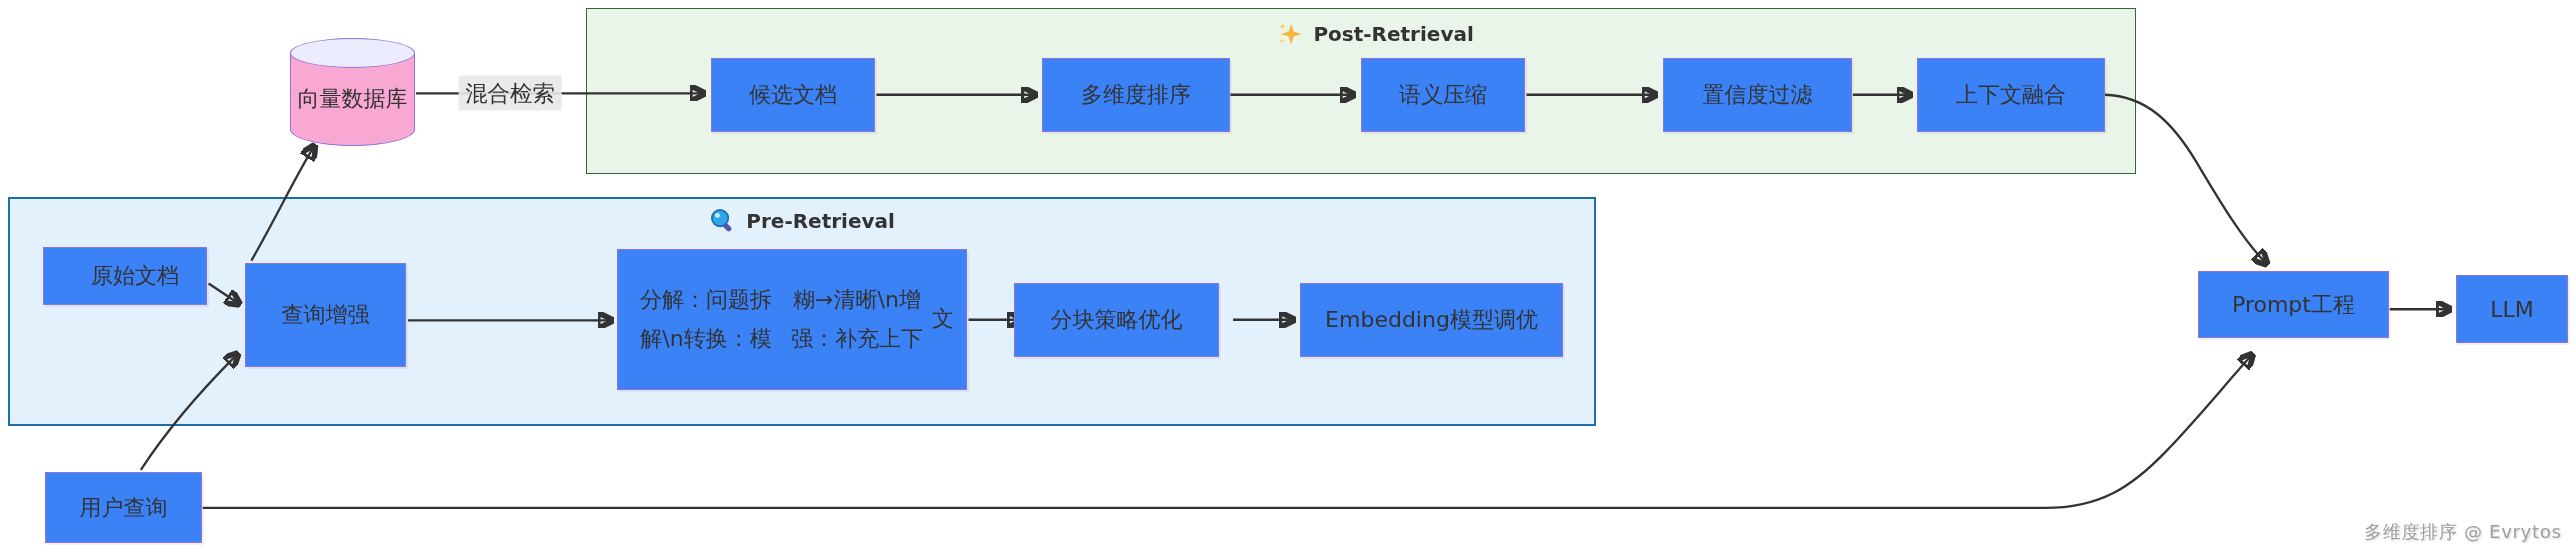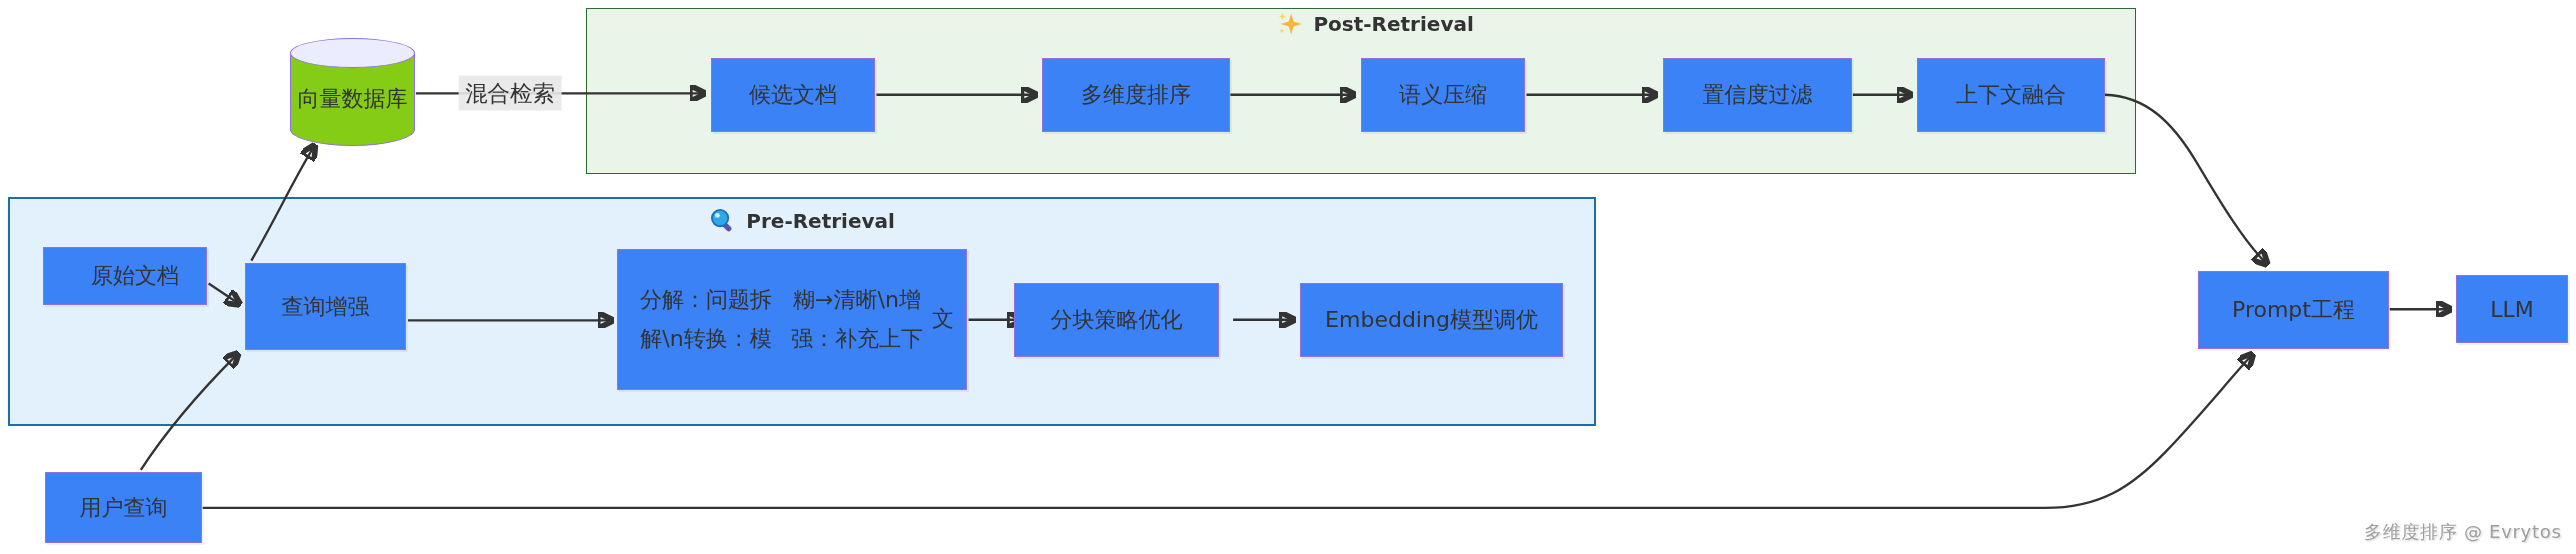--- a/index.html
+++ b/index.html
@@ -4,46 +4,46 @@
 <style>
   html,body{margin:0;padding:0;background:#fff;}
   .canvas{position:relative;width:2576px;height:554px;background:#ffffff;overflow:hidden;
           font-family:"DejaVu Sans","Liberation Sans",sans-serif;color:#333;}
   
   .group{position:absolute;box-sizing:border-box;}
   .group-post{left:586px;top:8px;width:1550px;height:166px;background:#E9F5E9;border:1.6px solid #2B6B2F;}
   .group-pre{left:8px;top:197px;width:1588px;height:229px;background:#E2F1FC;border:2.3px solid #1B6EAA;}
   .group-title{position:absolute;left:0;right:0;display:flex;align-items:center;justify-content:center;
                gap:9.2px;font-size:20px;font-weight:600;color:#333;}
-  .group-post .group-title{top:1px;padding-left:28px;}
+  .group-post .group-title{top:11px;padding-left:28px;}
   .group-pre .group-title{top:8px;}
   .group-title svg{width:28px;height:28px;}
   
   svg.edges{position:absolute;left:0;top:0;width:2576px;height:554px;z-index:2;}
   svg.edges path{fill:none;stroke:#333333;stroke-width:3.5px;}
   
   .node{position:absolute;box-sizing:border-box;background:#3b82f6;border:1.3px solid #9370DB;
         display:flex;align-items:center;justify-content:center;text-align:center;
         font-size:22px;color:#333;z-index:3;box-shadow:2px 2px 0 rgba(0,0,0,0.05);}
   .n-candidate{left:711px;top:58px;width:164px;height:74px;}
   .n-rank{left:1042px;top:58px;width:188px;height:74px;}
   .n-compress{left:1361px;top:58px;width:164px;height:74px;}
   .n-conf{left:1663px;top:58px;width:189px;height:74px;}
   .n-fusion{left:1917px;top:58px;width:188px;height:74px;}
   .n-raw{left:43px;top:247px;width:164px;height:58px;padding-left:20px;}
-  .n-qe{left:245px;top:263px;width:161px;height:87px;}
+  .n-qe{left:245px;top:263px;width:161px;height:104px;}
   .n-decomp{left:617px;top:249px;width:350px;height:141px;flex-direction:row;line-height:1.75;padding:0 12px;}
   .n-chunk{left:1014px;top:283px;width:205px;height:74px;}
   .n-embed{left:1300px;top:283px;width:263px;height:74px;}
   .n-uq{left:45px;top:472px;width:157px;height:71px;}
-  .n-prompt{left:2198px;top:271px;width:191px;height:78px;}
+  .n-prompt{left:2198px;top:271px;width:191px;height:67px;}
   .n-llm{left:2456px;top:275px;width:112px;height:68px;}
   
   .cyl-body{position:absolute;left:290px;top:53px;width:125px;height:93px;box-sizing:border-box;
-            background:#84cc16;border:1.3px solid #9370DB;border-top:none;
+            background:#f9a8d4;border:1.3px solid #9370DB;border-top:none;
             border-radius:0 0 63px 63px / 0 0 17px 17px;display:flex;align-items:center;justify-content:center;
             font-size:22px;color:#333;z-index:3;}
   .cyl-cap{position:absolute;left:290px;top:38px;width:125px;height:30px;box-sizing:border-box;
            background:#ECECFF;border:1.3px solid #9370DB;border-radius:50%;z-index:4;}
   
   .edge-label{position:absolute;left:510px;top:93px;transform:translate(-50%,-50%);
               background:rgba(232,232,232,0.9);padding:2px 6.6px;font-size:22.4px;color:#333;z-index:4;}
   
   .watermark{position:absolute;right:14.5px;top:520px;font-size:18px;color:#9e9e9e;z-index:5;
              text-shadow:-1.3px -1.3px 0 #ffffff,1.3px 1.3px 2px rgba(0,0,0,0.18);letter-spacing:0.7px;}

